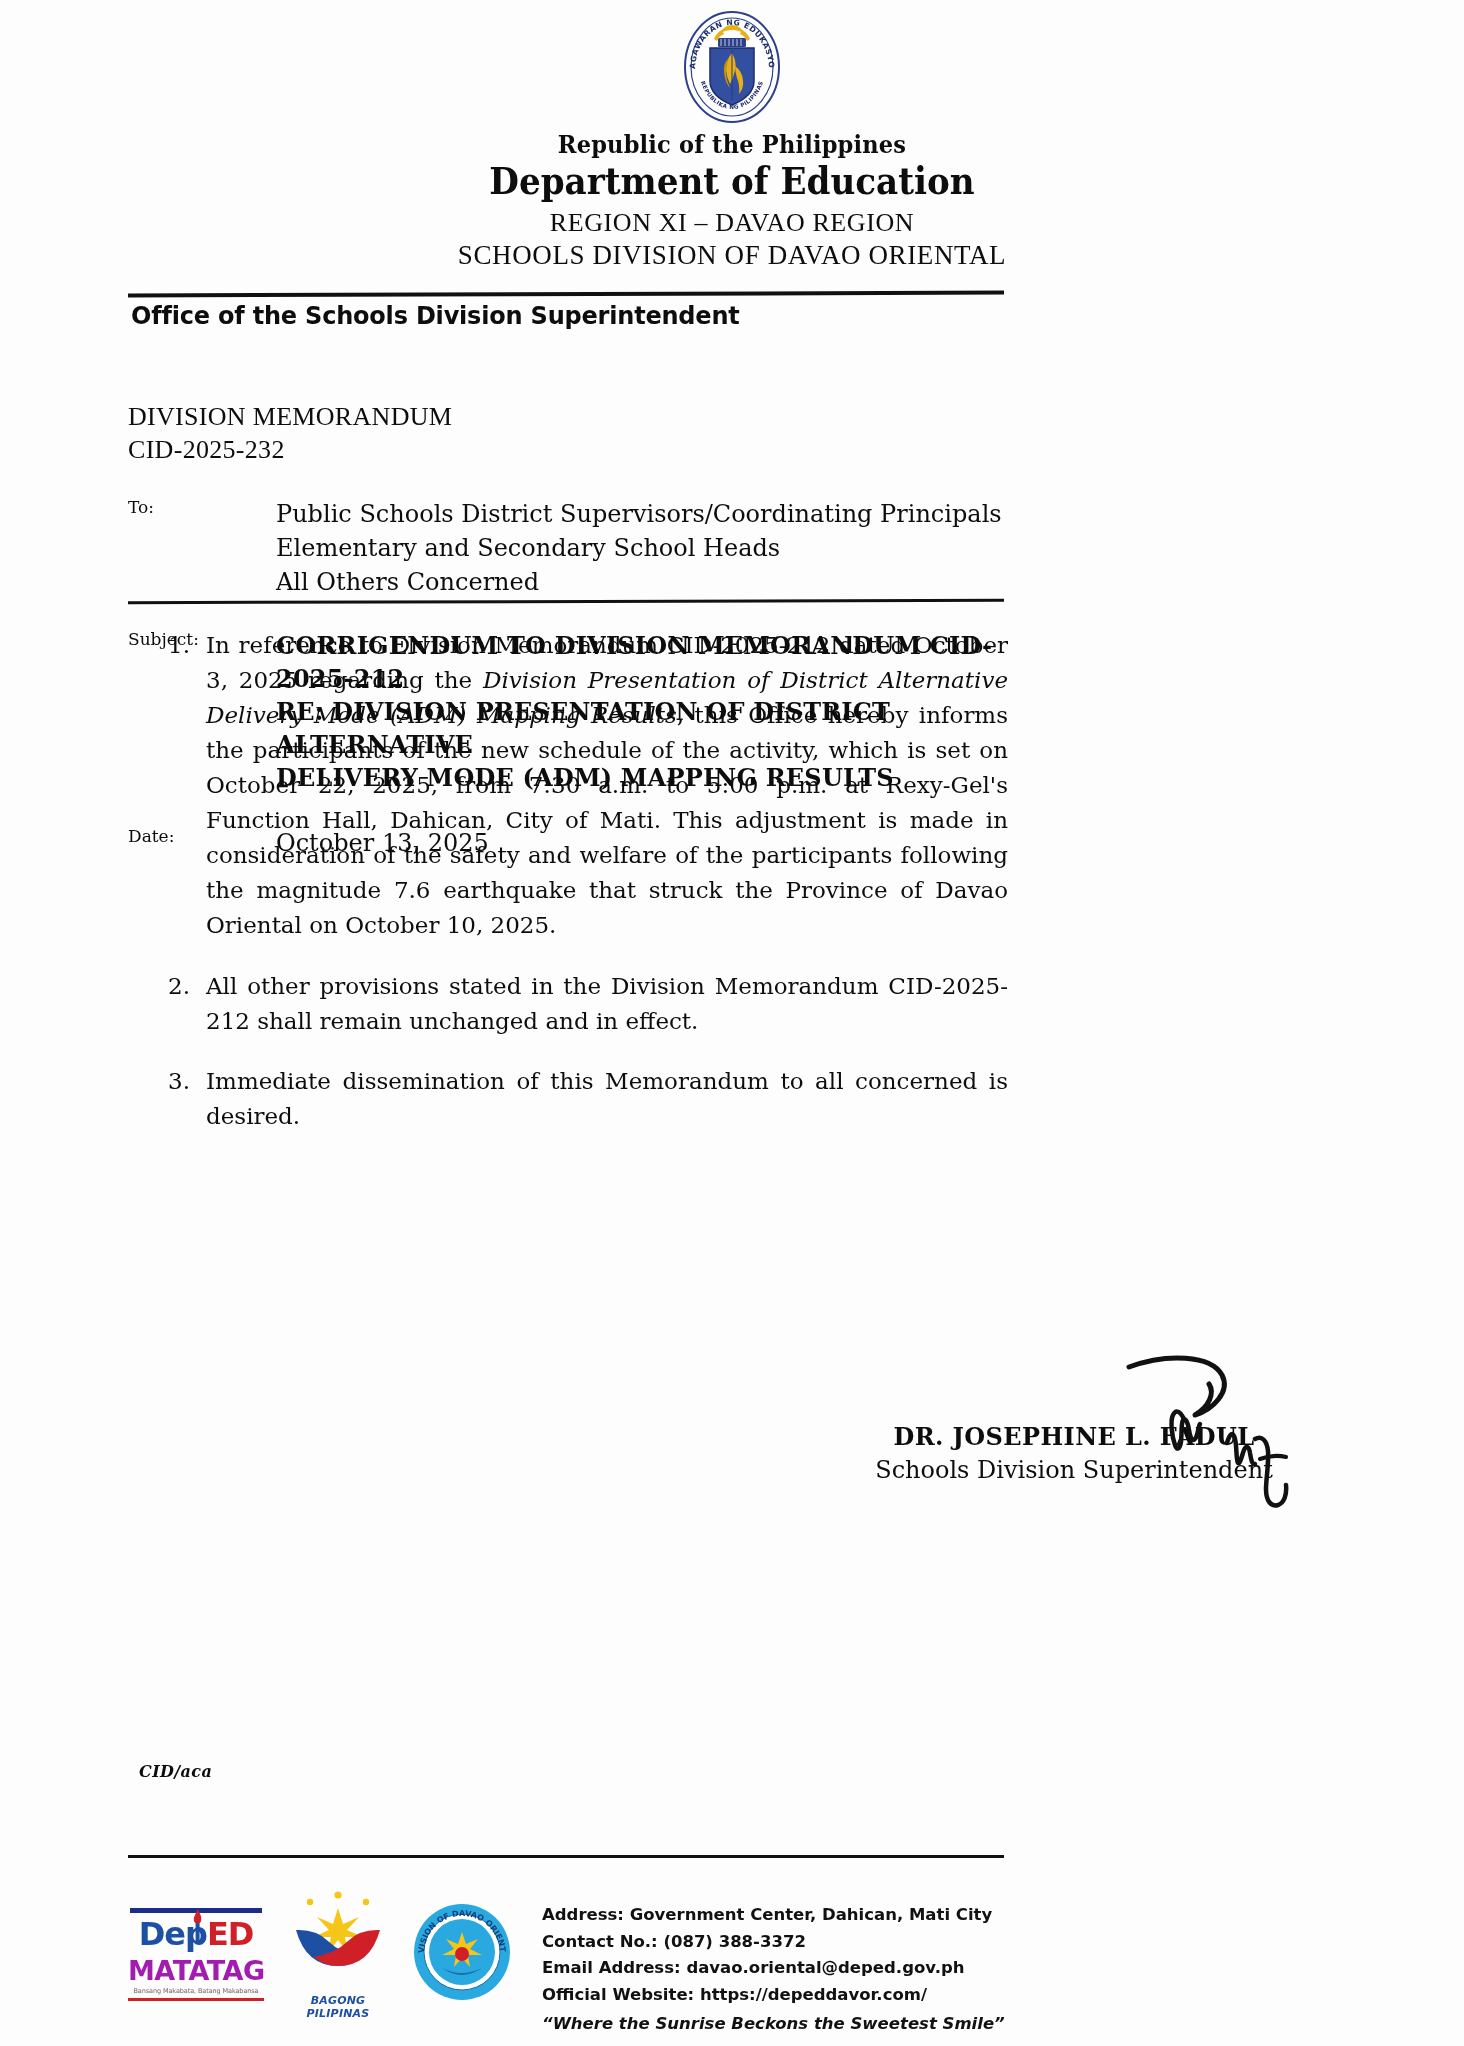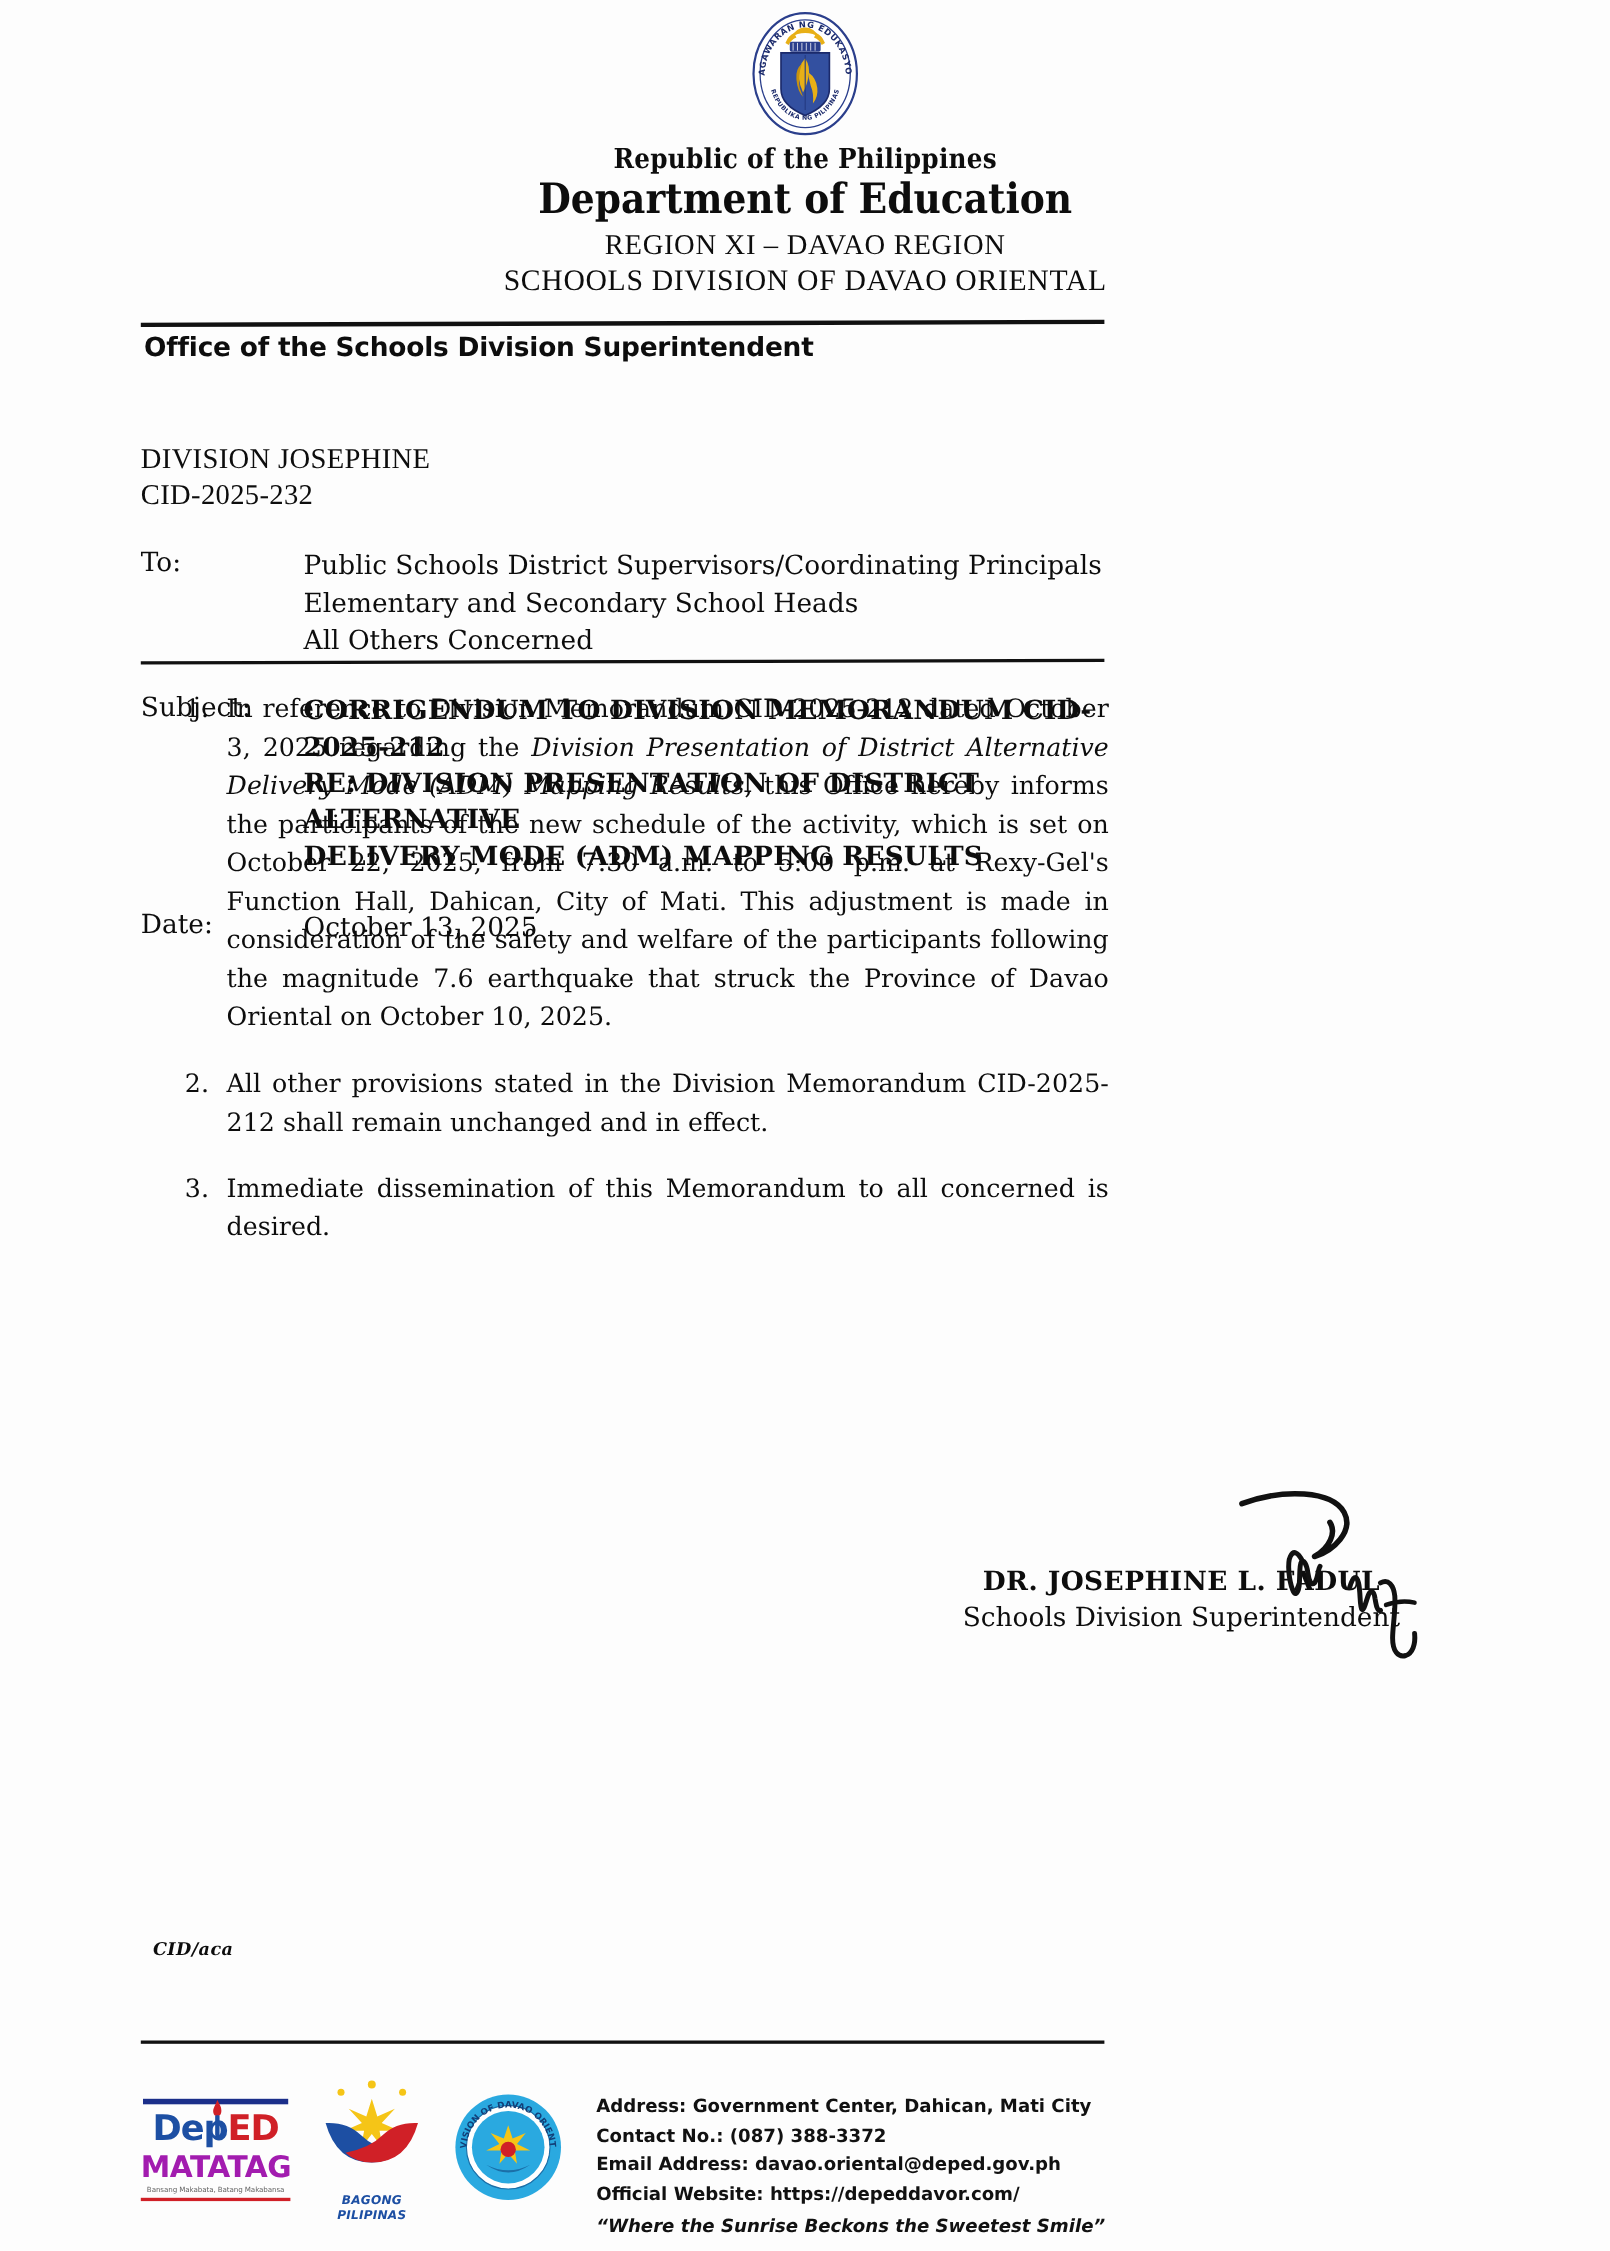--- a/index.html
+++ b/index.html
@@ -102,21 +102,21 @@
   }
 
   .meta-row {
     display: flex;
     margin-top: 30px;
   }
   .meta-label {
     width: 148px;
     flex: 0 0 148px;
     font-family: "DejaVu Serif", "Liberation Serif", serif;
-    font-size: 24px;
+    font-size: 17px;
   }
   .meta-value {
     font-family: "DejaVu Serif", "Liberation Serif", serif;
     font-size: 24px;
     line-height: 1.42;
   }
   .meta-value.bold {
     font-weight: 700;
     letter-spacing: 0.2px;
     line-height: 1.38;
@@ -323,21 +323,21 @@
     <div class="deped-line gothic">Department of Education</div>
     <div class="region-line">REGION XI – DAVAO REGION</div>
     <div class="division-line">SCHOOLS DIVISION OF DAVAO ORIENTAL</div>
   </div>
 
   <div class="rule-main"></div>
   <div class="office-line">Office of the Schools Division Superintendent</div>
 
   <div class="memo-block">
     <div class="memo-title">
-      <div>DIVISION JOSEPHINE</div>
+      <div>DIVISION MEMORANDUM</div>
       <div>CID-2025-232</div>
     </div>
 
     <div class="meta-row">
       <div class="meta-label">To:</div>
       <div class="meta-value">
         <div>Public Schools District Supervisors/Coordinating Principals</div>
         <div>Elementary and Secondary School Heads</div>
         <div>All Others Concerned</div>
       </div>

